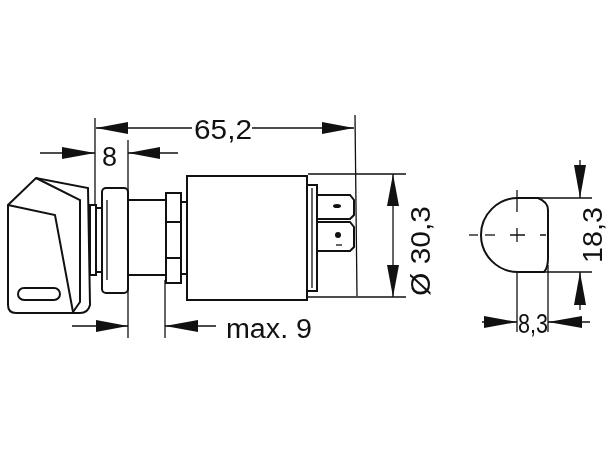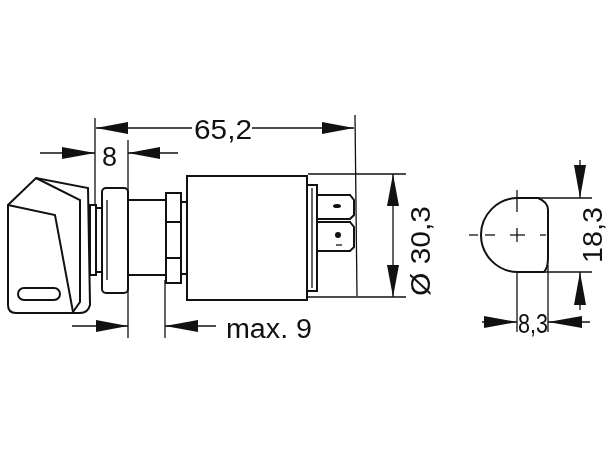--- a/index.html
+++ b/index.html
@@ -1,16 +1,16 @@
 <!DOCTYPE html>
 <html><head>
 <meta charset="utf-8">
 <style>
   html,body{margin:0;padding:0;background:#ffffff;}
-  #stage{position:relative;width:610px;height:450px;overflow:hidden;background:#fff;}
+  #stage{position:relative;width:610px;height:450px;overflow:hidden;background:#fff;border-radius:14px;}
   svg{position:absolute;left:0;top:0;}
   .dim{font-family:"Liberation Sans",sans-serif;font-size:27px;fill:#111;}
   .ln{stroke:#111;stroke-width:2;fill:none;}
   .thin{stroke:#111;stroke-width:1.3;fill:none;}
   .ar{fill:#111;stroke:none;}
 </style>
 </head>
 <body>
 
 <div id="stage">

